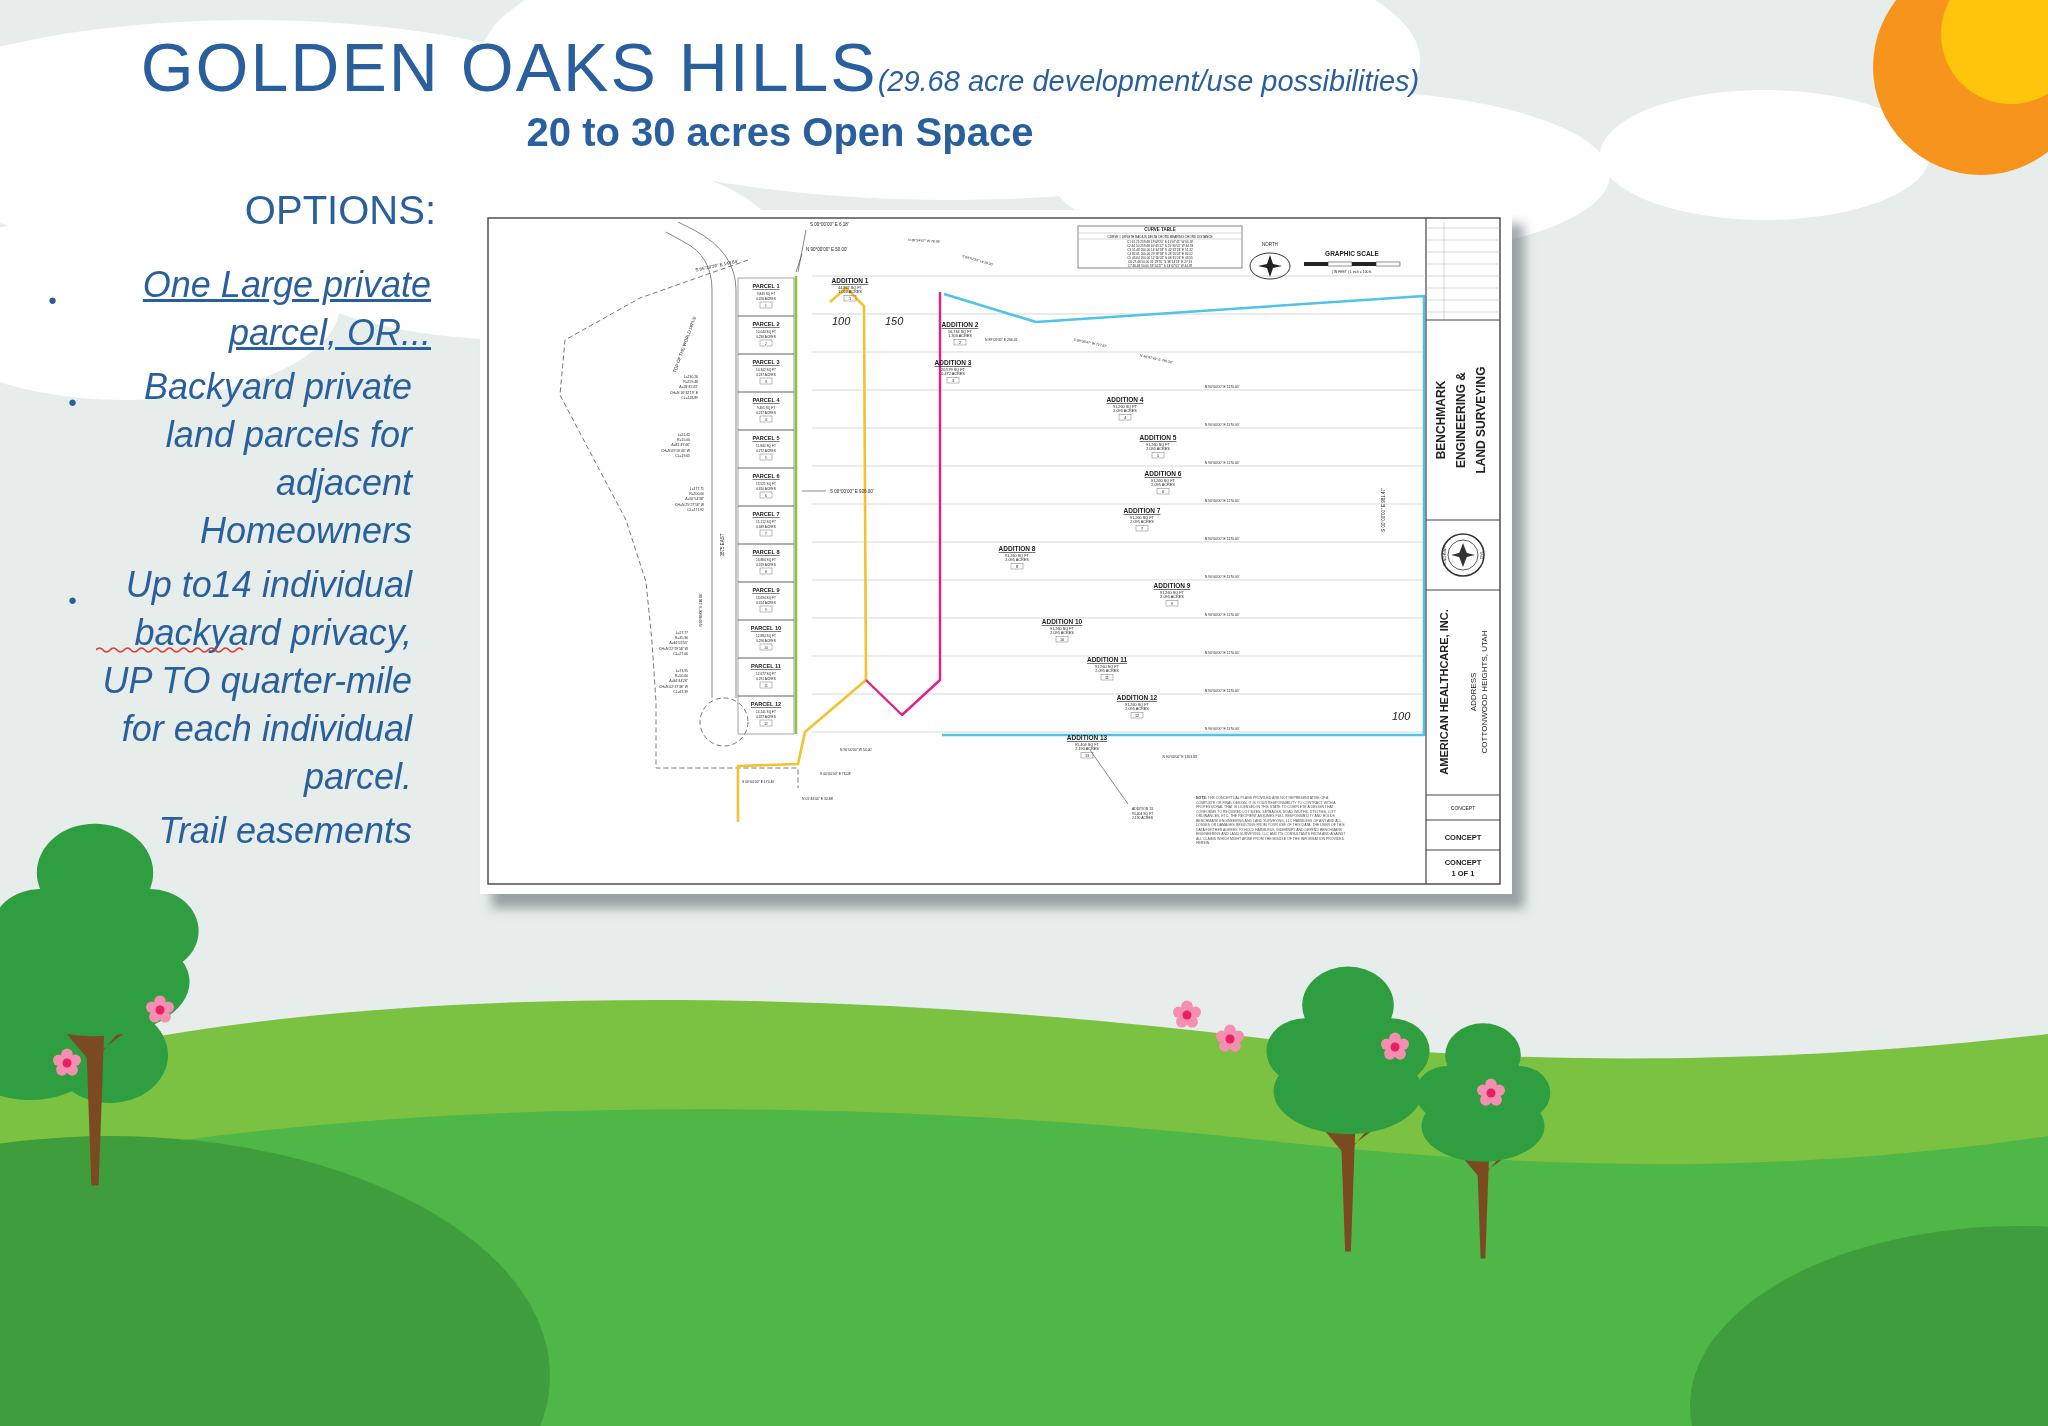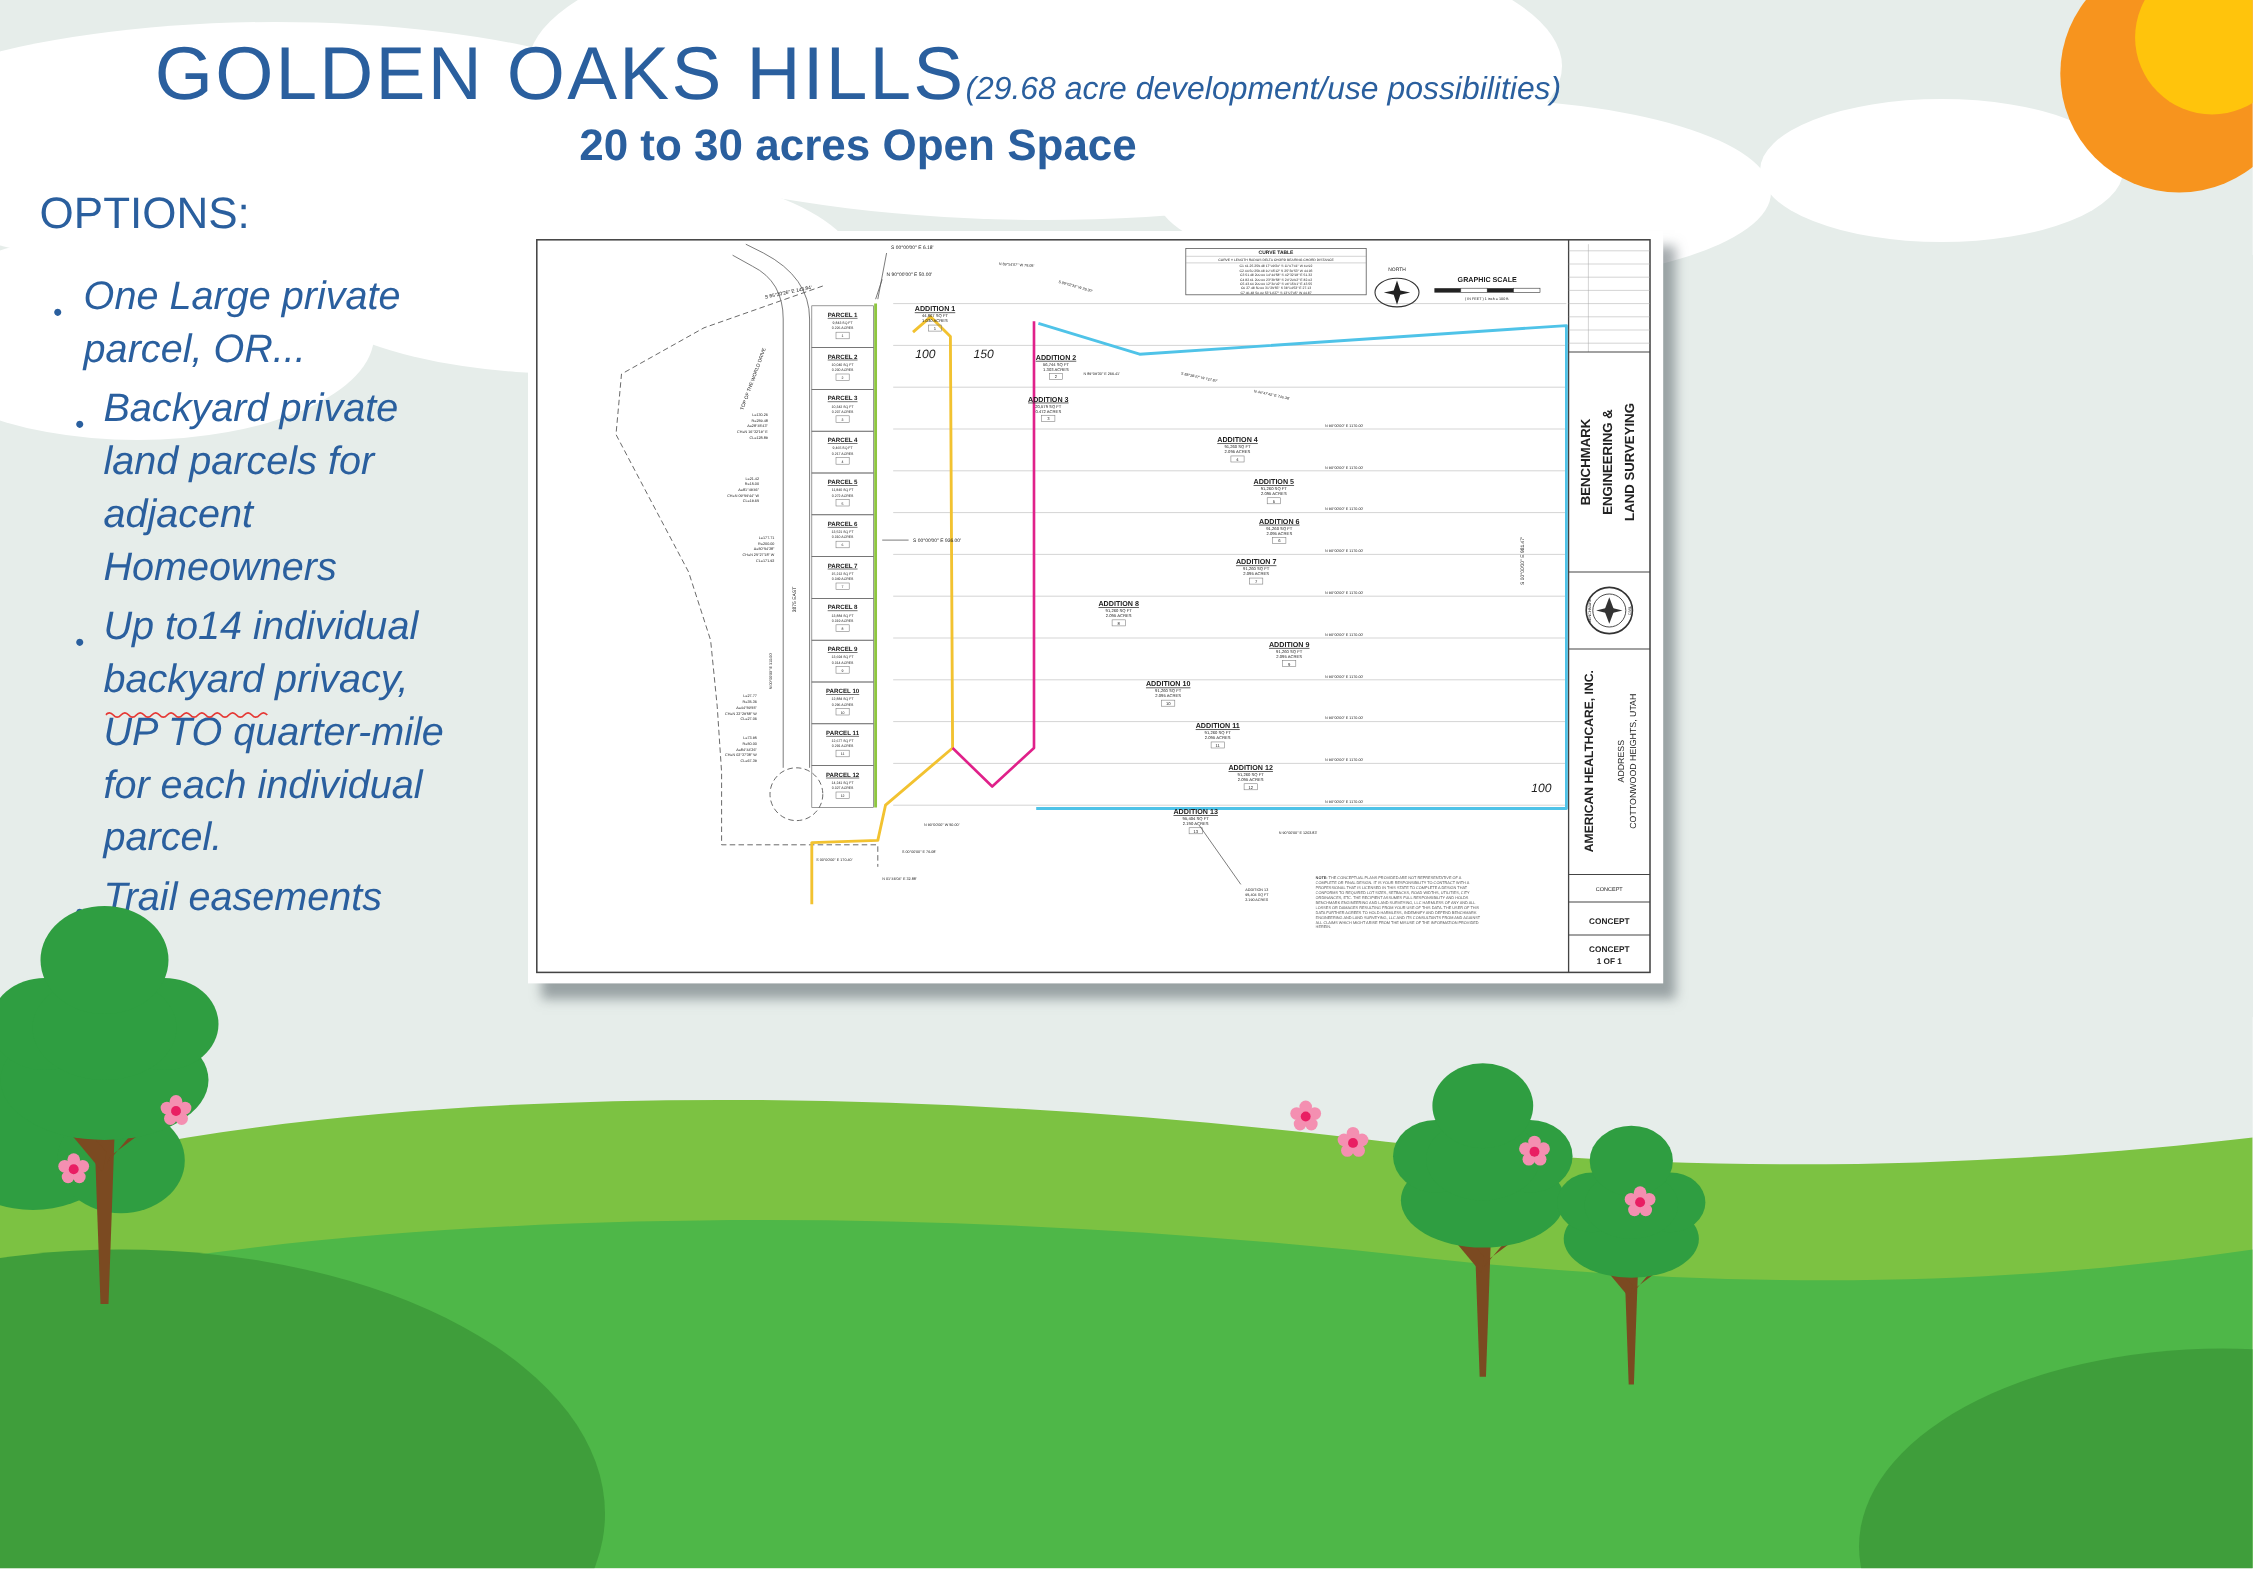--- a/index.html
+++ b/index.html
@@ -3,25 +3,25 @@
 <meta charset="utf-8">
 <style>
   html,body{margin:0;padding:0;}
   .slide{position:relative;width:2048px;height:1426px;overflow:hidden;background:#e6edea;font-family:"Liberation Sans",sans-serif;}
   .cloud{position:absolute;background:#ffffff;border-radius:50%;}
   .sun{position:absolute;top:-28px;right:-28px;width:250px;height:250px;}
   .title-wrap{position:absolute;top:28px;left:0;width:1560px;text-align:center;color:#2a5f9e;}
   .title-wrap h1{margin:0;font-size:68px;font-weight:400;letter-spacing:2px;line-height:1.15;}
   .title-note{font-size:29px;font-style:italic;font-weight:400;letter-spacing:0;}
   .subtitle{font-size:40px;margin-top:4px;font-weight:bold;}
-  .options{position:absolute;left:36px;top:172px;width:400px;color:#2a5f9e;}
+  .options{position:absolute;left:36px;top:188px;width:400px;color:#2a5f9e;text-align:right;}
   .options-heading{font-size:40px;margin-bottom:28px;}
   ul.bullets{list-style:none;margin:0;padding:0;font-size:36px;font-style:italic;line-height:48px;}
   ul.bullets li{position:relative;margin-bottom:6px;box-sizing:border-box;}
-  li.lv1{padding-left:40px;width:395px;}
+  li.lv1{padding-left:40px;width:395px;text-decoration:underline;}
   li.lv2{padding-left:58px;width:376px;}
   li.lv1::before,li.lv2::before{content:"\25CF";position:absolute;font-size:15px;top:15px;font-style:normal;}
   li.lv1::before{left:12px;}
   li.lv2::before{left:32px;}
   .squiggle{position:absolute;left:96px;top:646px;}
   .plat{position:absolute;left:480px;top:210px;width:1032px;height:684px;background:#ffffff;box-shadow:12px 14px 10px rgba(90,100,105,.55);}
   .plat-svg{display:block;width:100%;height:100%;}
   .plat-svg text{fill:#222;font-family:"Liberation Sans",sans-serif;}
   .frame{fill:none;stroke:#444;stroke-width:1.4;}
   .thin{stroke:#555;stroke-width:.7;fill:none;}

